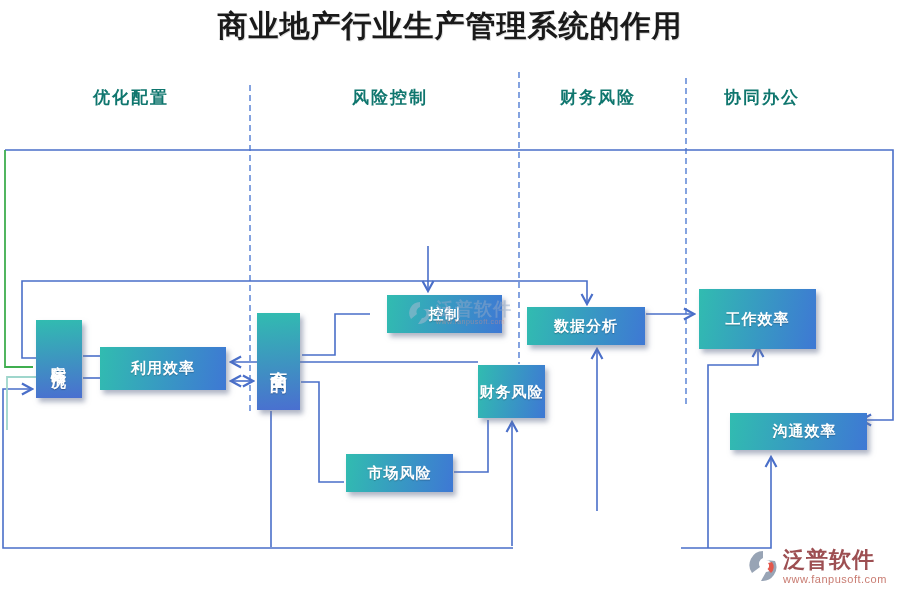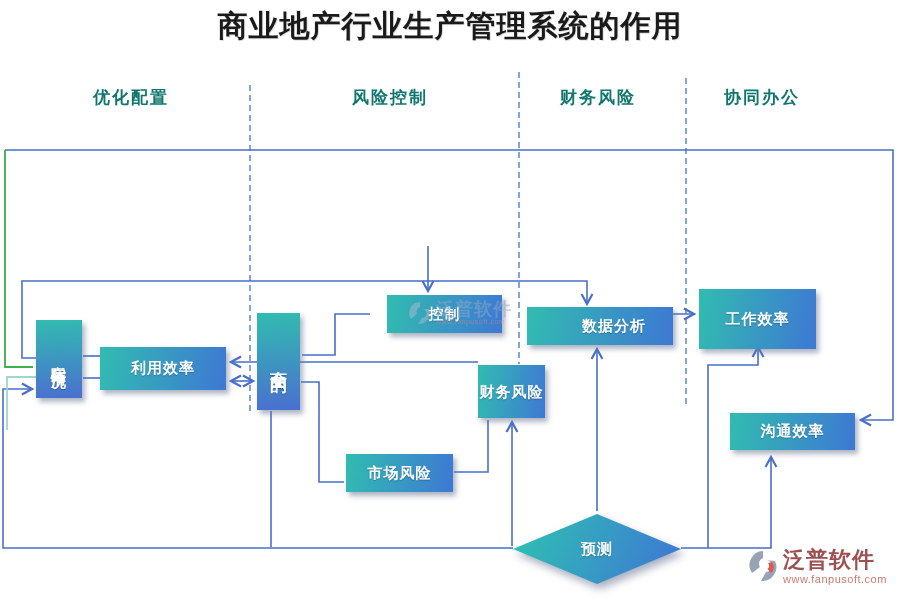--- a/index.html
+++ b/index.html
@@ -124,21 +124,21 @@
     <polyline points="5,150 5,367 33,367" fill="none" stroke="#3fae4f" stroke-width="1.8"></polyline>
 
     <polyline points="36,377 7,377 7,430" fill="none" stroke="#9fd6cc" stroke-width="1.8"></polyline>
   </svg>
 
 
   <div class="node" style="left:387px;top:295px;width:115px;height:38px;">
     <span>控制</span>
   </div>
 
-  <div class="node" style="left:527px;top:307px;width:118px;height:38px;padding-left:28px;">
+  <div class="node" style="left:527px;top:307px;width:118px;height:38px;">
     <span>数据分析</span>
   </div>
 
   <div class="node" style="left:699px;top:289px;width:117px;height:60px;">
     <span>工作效率</span>
   </div>
 
   <div class="node vgrad" style="left:36px;top:320px;width:46px;height:78px;font-size:15px;">
     <span class="vtext">实际情况</span>
   </div>
@@ -152,28 +152,24 @@
   </div>
 
   <div class="node wrap2" style="left:478px;top:365px;width:67px;height:53px;">
     <span>财务风险</span>
   </div>
 
   <div class="node" style="left:346px;top:454px;width:107px;height:38px;">
     <span>市场风险</span>
   </div>
 
-  <div class="node" style="left:730px;top:413px;width:125px;height:37px;">
+  <div class="node" style="left:730px;top:413px;width:125px;height:37px;padding-left:12px;">
     <span>沟通效率</span>
   </div>
 
-  <div class="diamond-wrap" style="left:513px;top:514px;width:168px;height:70px;">
-    <div class="diamond"></div>
-    <span class="diamond-label">预测</span>
-  </div>
 
   <div class="center-watermark">
     <svg width="24" height="26" viewBox="0 0 24 26">
       <path d="M12,2 A11,11 0 0,0 3,19 L9,14 A5,5 0 0,1 12,7 Z" fill="#aebcd2"></path>
       <path d="M14,9 A4.5,4.5 0 0,1 14,18 L10,24 A11,11 0 0,0 21,9 Z" fill="#aebcd2"></path>
     </svg>
     <div style="margin-left:4px;">
       <div class="wm-text">泛普软件</div>
       <div class="wm-url">www.fanpusoft.com</div>
     </div>

